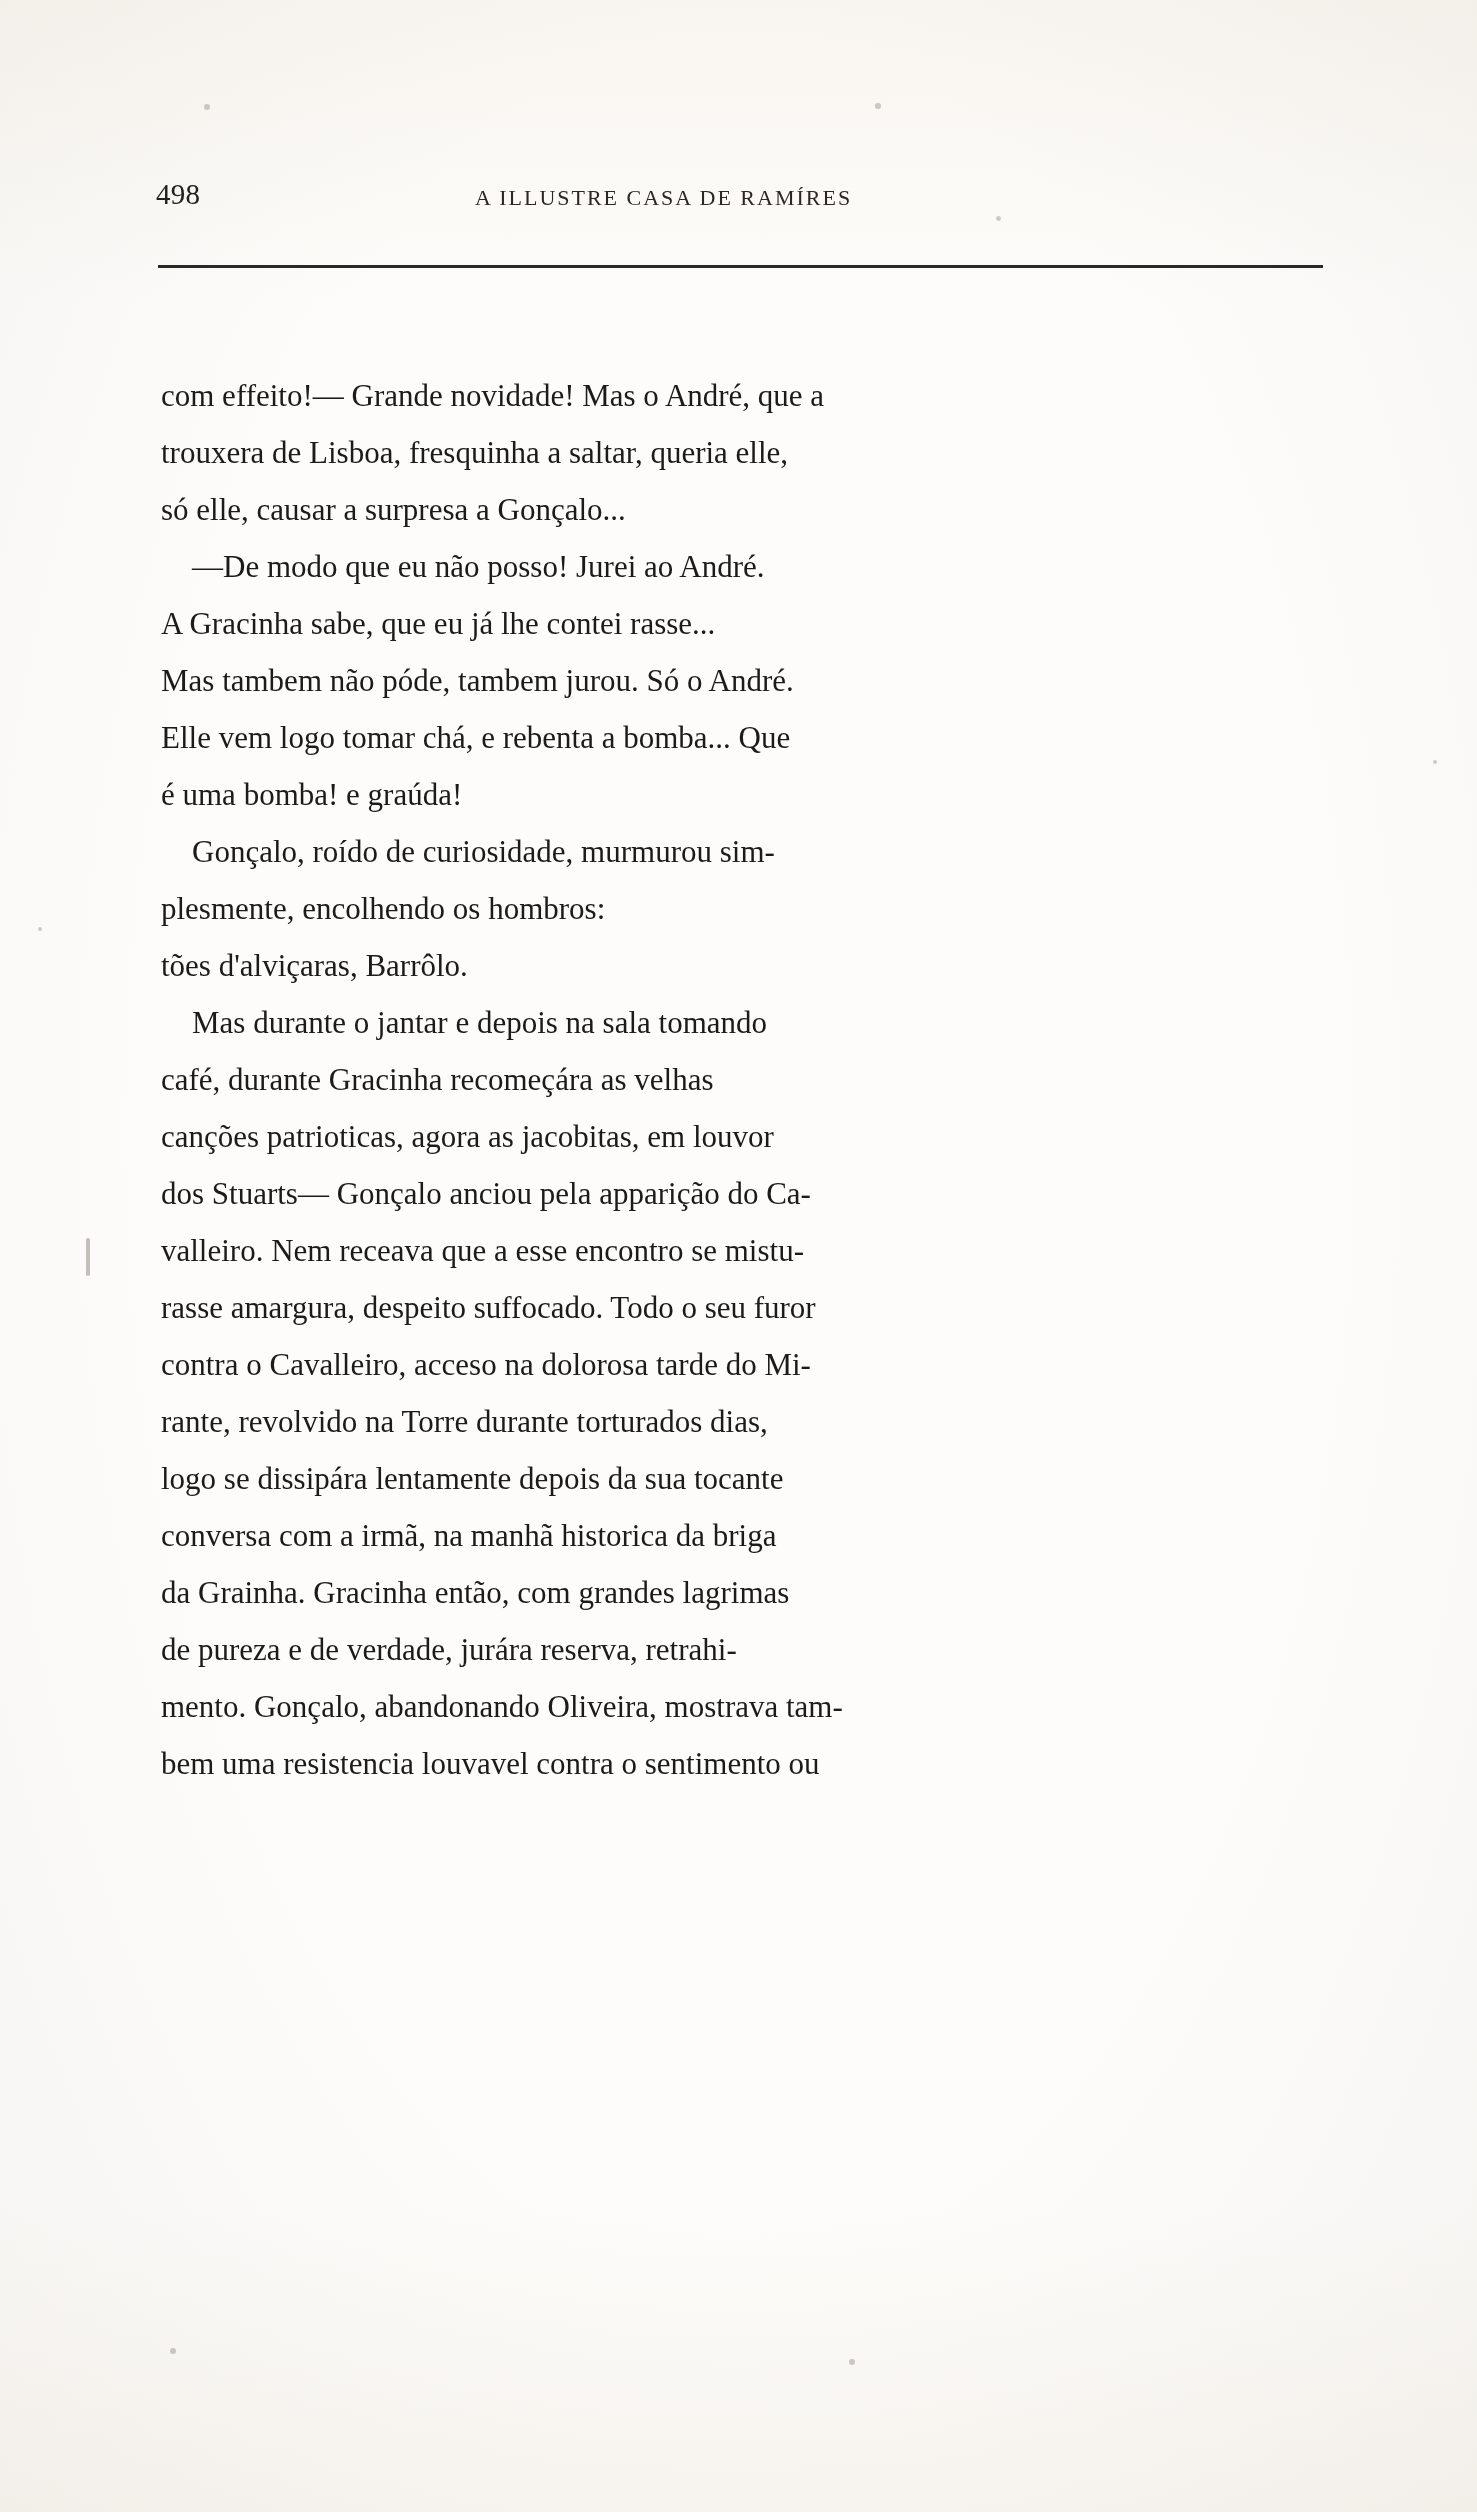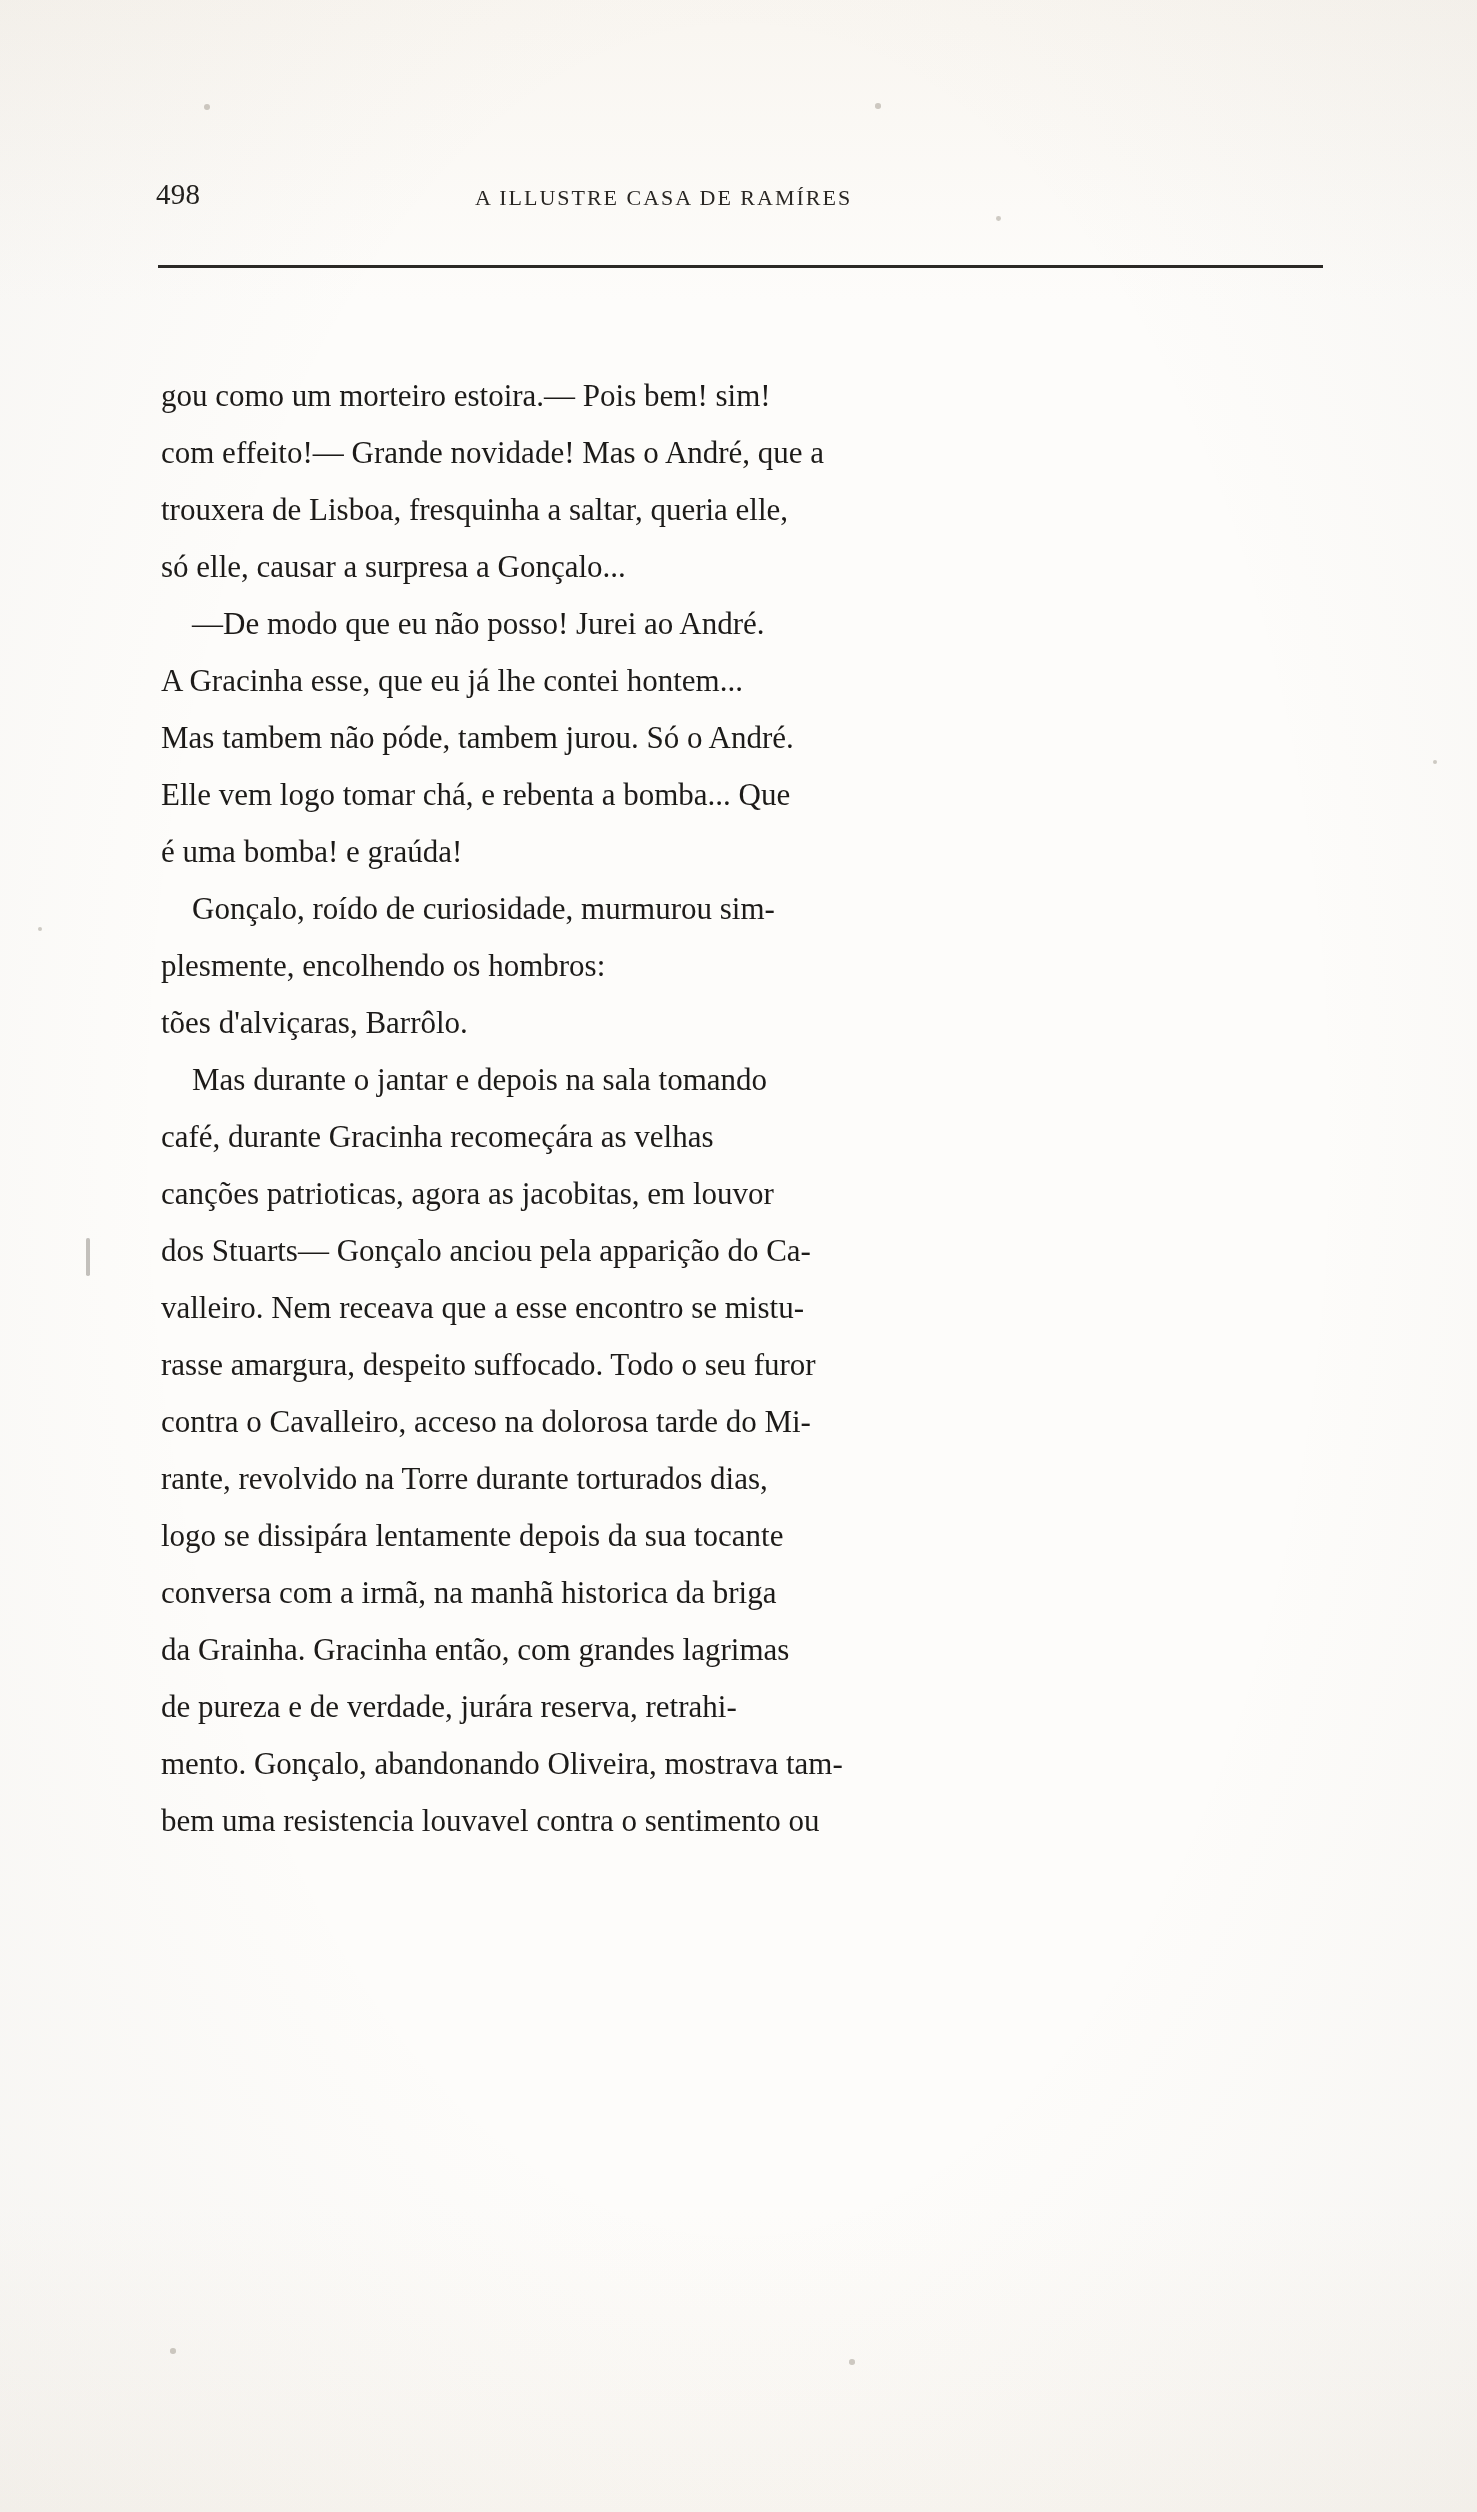--- a/index.html
+++ b/index.html
@@ -117,26 +117,25 @@
   <div class="header">
     <div class="folio">498</div>
     <div class="running-head">A ILLUSTRE CASA DE RAMÍRES</div>
   </div>
 
   <div class="rule"></div>
 
   <div class="margin-mark"></div>
 
   <div class="body-text">
-    <p>gou como um morteiro estoira.— Pois bem! sim!</p>
     <p>com effeito!— Grande novidade! Mas o André, que a</p>
     <p>trouxera de Lisboa, fresquinha a saltar, queria elle,</p>
     <p>só elle, causar a surpresa a Gonçalo...</p>
     <p>    —De modo que eu não posso! Jurei ao André.</p>
-    <p>A Gracinha esse, que eu já lhe contei hontem...</p>
+    <p>A Gracinha sabe, que eu já lhe contei rasse...</p>
     <p>Mas tambem não póde, tambem jurou. Só o André.</p>
     <p>Elle vem logo tomar chá, e rebenta a bomba... Que</p>
     <p>é uma bomba! e graúda!</p>
     <p>    Gonçalo, roído de curiosidade, murmurou sim-</p>
     <p>plesmente, encolhendo os hombros:</p>
     <p>tões d'alviçaras, Barrôlo.</p>
     <p>    Mas durante o jantar e depois na sala tomando</p>
     <p>café, durante Gracinha recomeçára as velhas</p>
     <p>canções patrioticas, agora as jacobitas, em louvor</p>
     <p>dos Stuarts— Gonçalo anciou pela apparição do Ca-</p>

